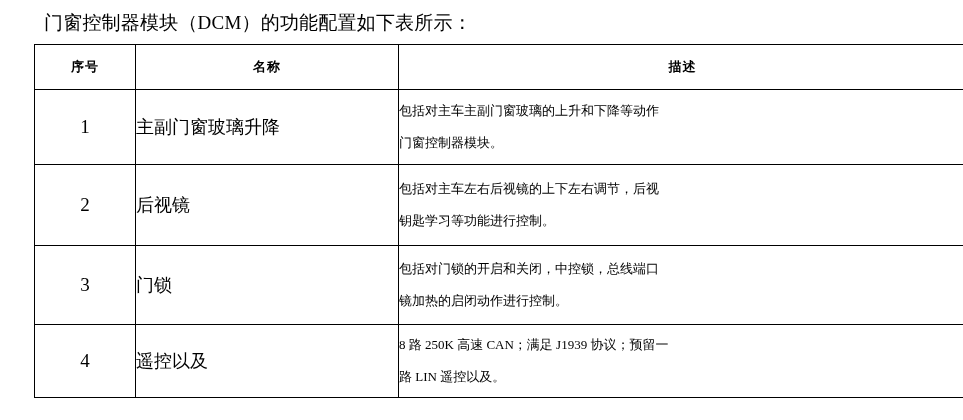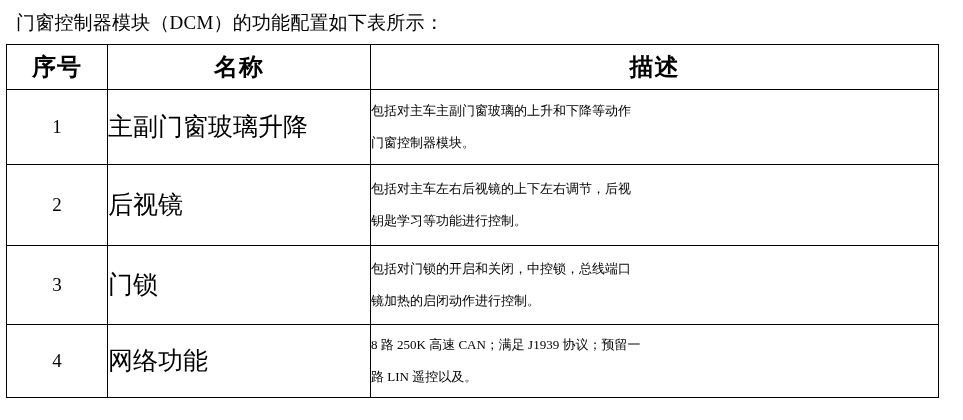--- a/index.html
+++ b/index.html
@@ -12,21 +12,21 @@
     height: 420px;
     font-family: "Liberation Serif", "DejaVu Serif", serif;
     color: #000000;
     overflow: hidden;
   }
   .page {
     position: relative;
     width: 963px;
     height: 420px;
     box-sizing: border-box;
-    padding: 8px 14px 0 2px;
+    padding: 8px 14px 0 30px;
   }
   .intro {
     font-size: 19px;
     line-height: 26px;
     letter-spacing: 0.2px;
     margin: 2px 0 8px 14px;
     white-space: nowrap;
   }
   table.spec {
     border-collapse: collapse;
@@ -39,31 +39,31 @@
     vertical-align: middle;
     padding: 0;
   }
   col.c-no    { width: 101px; }
   col.c-name  { width: 263px; }
   col.c-desc  { width: 568px; }
 
   thead th {
     height: 44px;
     font-weight: bold;
-    font-size: 24px;
+    font-size: 13px;
     text-align: center;
     letter-spacing: 1px;
   }
   td.no {
     text-align: center;
     font-size: 19px;
     height: 74px;
   }
   td.name {
-    font-size: 25px;
+    font-size: 18px;
     padding: 0 0 0 22px;
     line-height: 28px;
   }
   td.desc {
     font-size: 13px;
     padding: 6px 12px 6px 14px;
     line-height: 32px;
     text-align: justify;
     text-justify: inter-ideograph;
   }
@@ -113,21 +113,21 @@
       <tr class="r3">
         <td class="no">3</td>
         <td class="name">门锁</td>
         <td class="desc">
           <span class="desc-line">包括对门锁的开启和关闭，中控锁，总线端口</span>
           <span class="desc-line">镜加热的启闭动作进行控制。</span>
         </td>
       </tr>
       <tr class="r4">
         <td class="no">4</td>
-        <td class="name">网络功能</td>
+        <td class="name">遥控以及</td>
         <td class="desc">
           <span class="desc-line">8 路 250K 高速 CAN；满足 J1939 协议；预留一</span>
           <span class="desc-line">路 LIN 遥控以及。</span>
         </td>
       </tr>
     </tbody>
   </table>
 
 </div>
 

